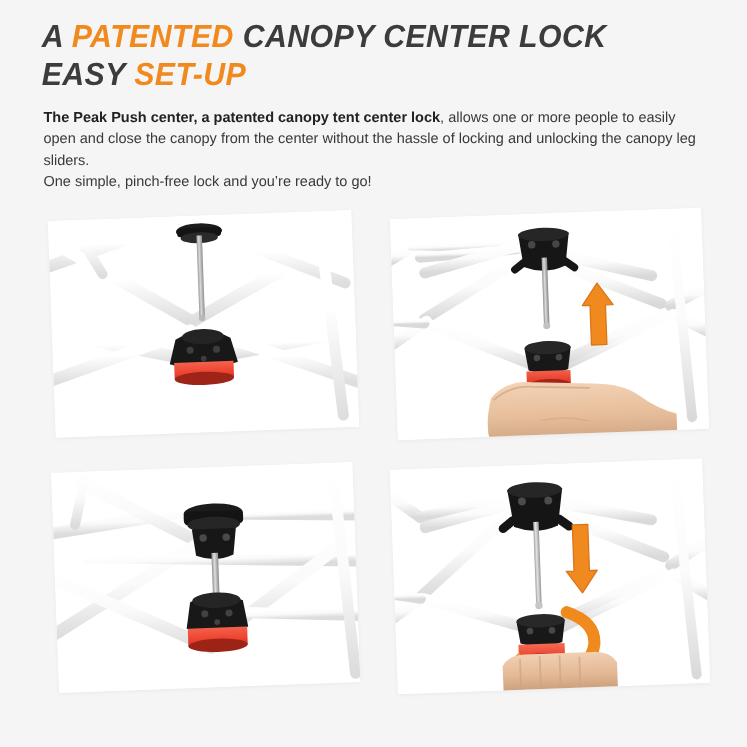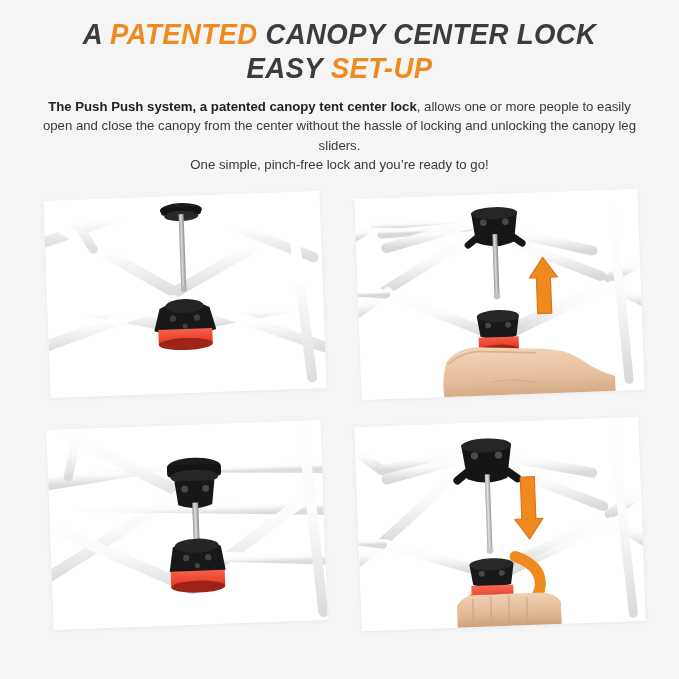--- a/index.html
+++ b/index.html
@@ -11,21 +11,21 @@
     width: 679px;
     height: 679px;
     overflow: hidden;
     font-family: "Liberation Sans", sans-serif;
     position: relative;
   }
 
   
   .header {
     padding: 18px 22px 0 22px;
-    text-align: center;
+    text-align: left;
   }
   .headline {
     font-family: "Liberation Sans", sans-serif;
     font-weight: bold;
     font-style: italic;
     font-size: 29px;
     line-height: 1.17;
     letter-spacing: 0.4px;
     color: #3c3c3c;
     transform: scaleX(0.95);
@@ -74,21 +74,21 @@
 <body>
 
 <div class="header">
 
   <div class="headline">
     <span class="hl-line"><span>A </span><span class="hl-accent">PATENTED</span><span> CANOPY CENTER LOCK</span></span>
     <span class="hl-line"><span>EASY </span><span class="hl-accent">SET-UP</span></span>
   </div>
 
   <div class="subcopy">
-    <p><span class="sc-bold">The Push Push system, a patented canopy tent center lock</span><span>, allows one or more people to easily open and close the canopy from the center without the hassle of locking and unlocking the canopy leg sliders.</span></p>
+    <p><span class="sc-bold">The Peak Push center, a patented canopy tent center lock</span><span>, allows one or more people to easily open and close the canopy from the center without the hassle of locking and unlocking the canopy leg sliders.</span></p>
     <p>One simple, pinch-free lock and you’re ready to go!</p>
   </div>
 
 </div>
 
 <div class="photo-grid">
 
   <div class="panel panel-tl">
     <svg viewBox="0 0 276 197" preserveAspectRatio="xMidYMid slice" aria-hidden="true">
       <defs>

